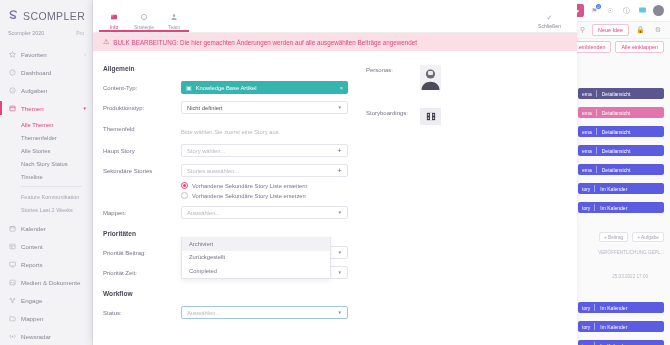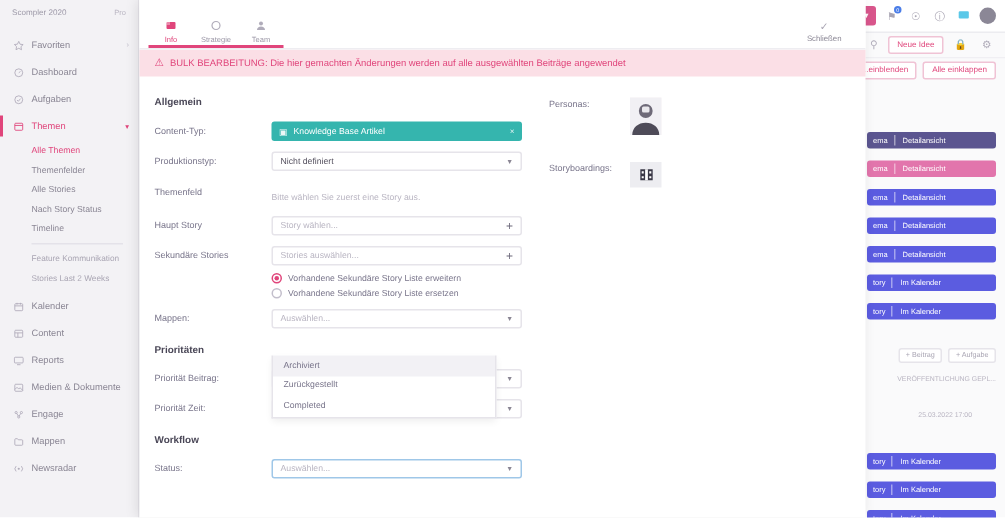--- a/index.html
+++ b/index.html
@@ -292,20 +292,28 @@
     padding: 0 7px; font-size: 5.8px; color: #78748a;
   }
   .dd-item.hl { background: #f2f1f5; }
 </style>
 </head>
 <body>
 
 <div class="app">
 
   <div class="sidebar">
+    <div class="logo-row">
+      <span class="logo-mark">
+        <svg width="13" height="13" viewBox="0 0 24 24">
+          <path d="M17 5.5c-1.6-1.3-3.6-2-5.6-2-3 0-5.4 1.6-5.4 4 0 2.2 1.9 3.2 4.6 4 3.2 1 5 1.7 5 3.3 0 1.5-1.6 2.5-3.8 2.5-2.1 0-4-.8-5.4-2.1" fill="none" stroke="#7a6fae" stroke-width="2.6" stroke-linecap="round"></path>
+        </svg>
+      </span>
+      <span class="logo-text">SCOMPLER</span>
+    </div>
     <div class="plan-row">
       <span class="plan-name">Scompler 2020</span>
       <span class="plan-badge">Pro</span>
     </div>
 
     <div class="nav">
       <div class="nav-item">
         <span class="nic">
           <svg width="7" height="7" viewBox="0 0 24 24">
               <path d="M12 2l3 6.5 7 .8-5 4.8 1.3 7L12 17.8 5.7 21l1.3-7-5-4.8 7-.8z" fill="none" stroke="currentColor" stroke-width="2"></path>

